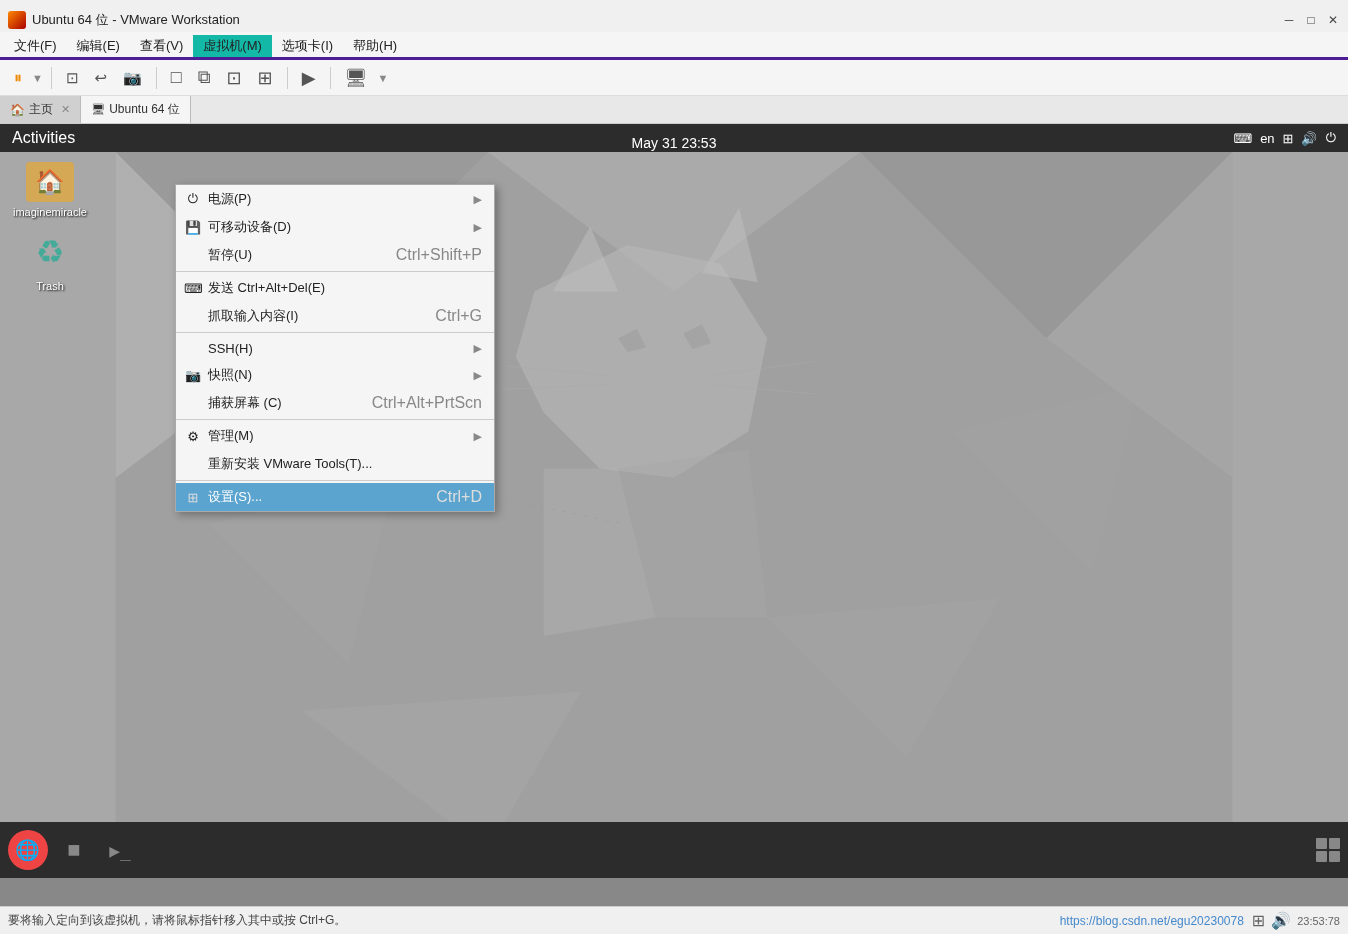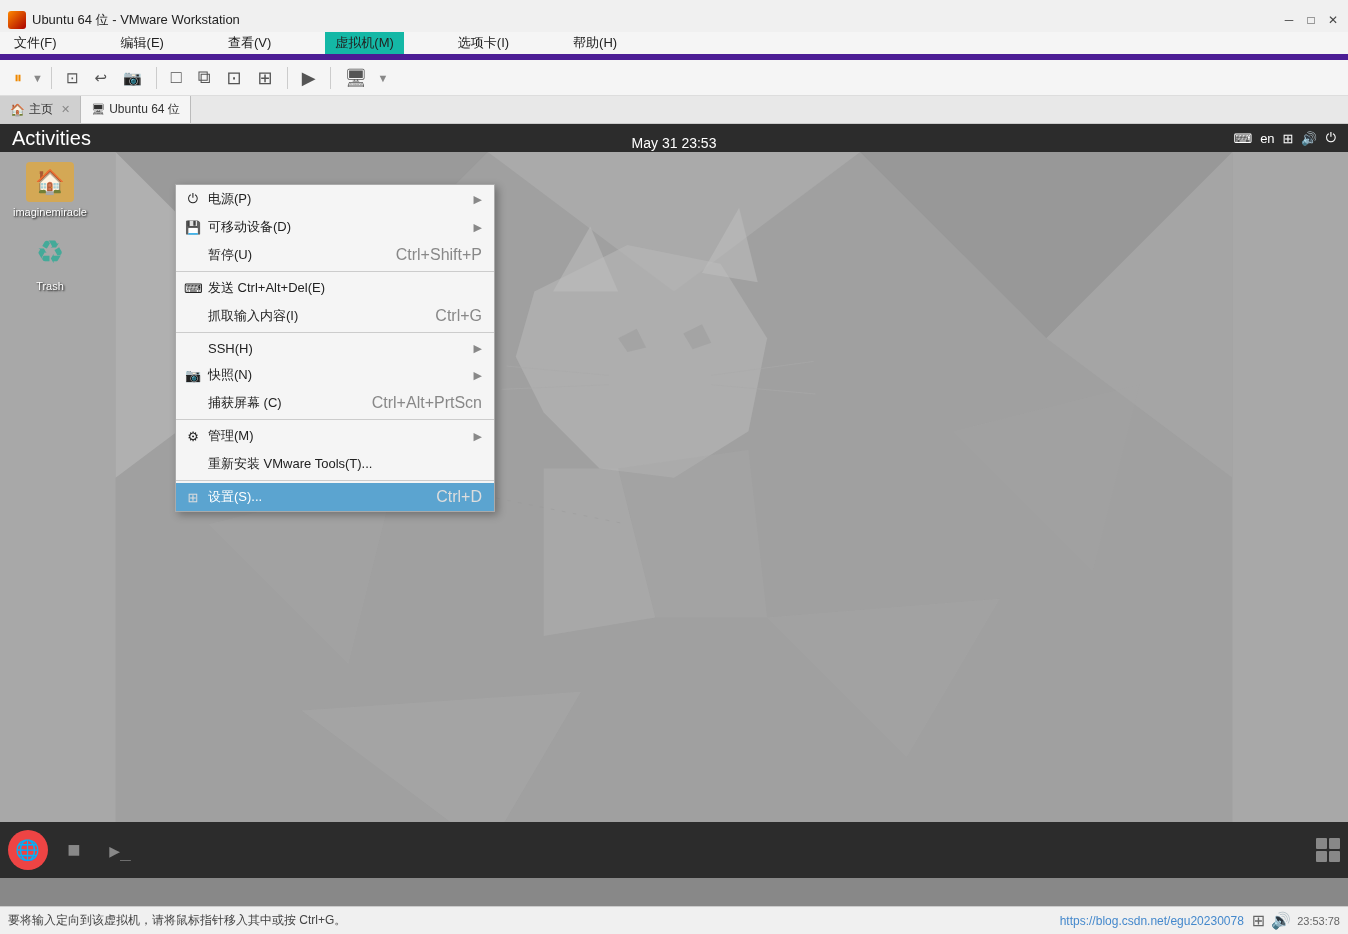--- a/index.html
+++ b/index.html
@@ -23,24 +23,23 @@
       display: flex; gap: 8px;
     }
     .win-ctrl {
       width: 14px; height: 14px; display: flex; align-items: center; justify-content: center;
       font-size: 12px; cursor: pointer; color: #444;
     }
 
     
     .vmware-menubar {
       position: absolute; top: 32px; left: 0; right: 0; height: 28px;
-      background: #f5f5f5; border-bottom: 6px solid #4c1d95;
-      display: flex; align-items: flex-start; padding: 0 4px;
-      z-index: 100;
-      gap: 44px;
+      background: #f5f5f5; border-bottom: 3px solid #4c1d95;
+      display: flex; align-items: flex-end; padding: 0 4px;
+      z-index: 100;
     }
     .menu-item {
       padding: 2px 10px; font-size: 13px; color: #222; cursor: pointer;
       white-space: nowrap;
     }
     .menu-item.active { background: #14b8a6; }
 
     
     .vmware-toolbar {
       position: absolute; top: 60px; left: 0; right: 0; height: 36px;
@@ -75,21 +74,21 @@
       background: #b0b0b0; overflow: hidden;
     }
 
     
     .ubuntu-topbar {
       position: absolute; top: 0; left: 0; right: 0; height: 28px;
       background: #2c2c2c; display: flex; align-items: center;
       padding: 0 12px; z-index: 50;
     }
     .ubuntu-activities {
-      color: #fff; font-size: 20px; font-weight: 500; cursor: pointer;
+      color: #fff; font-size: 16px; font-weight: 500; cursor: pointer;
     }
     .ubuntu-clock {
       position: absolute; left: 50%; transform: translateX(-50%);
       color: #fff; font-size: 14px; margin-top: 10px;
     }
     .ubuntu-sys-tray {
       margin-left: auto; display: flex; align-items: center; gap: 8px;
       color: #fff; font-size: 13px;
     }
 

